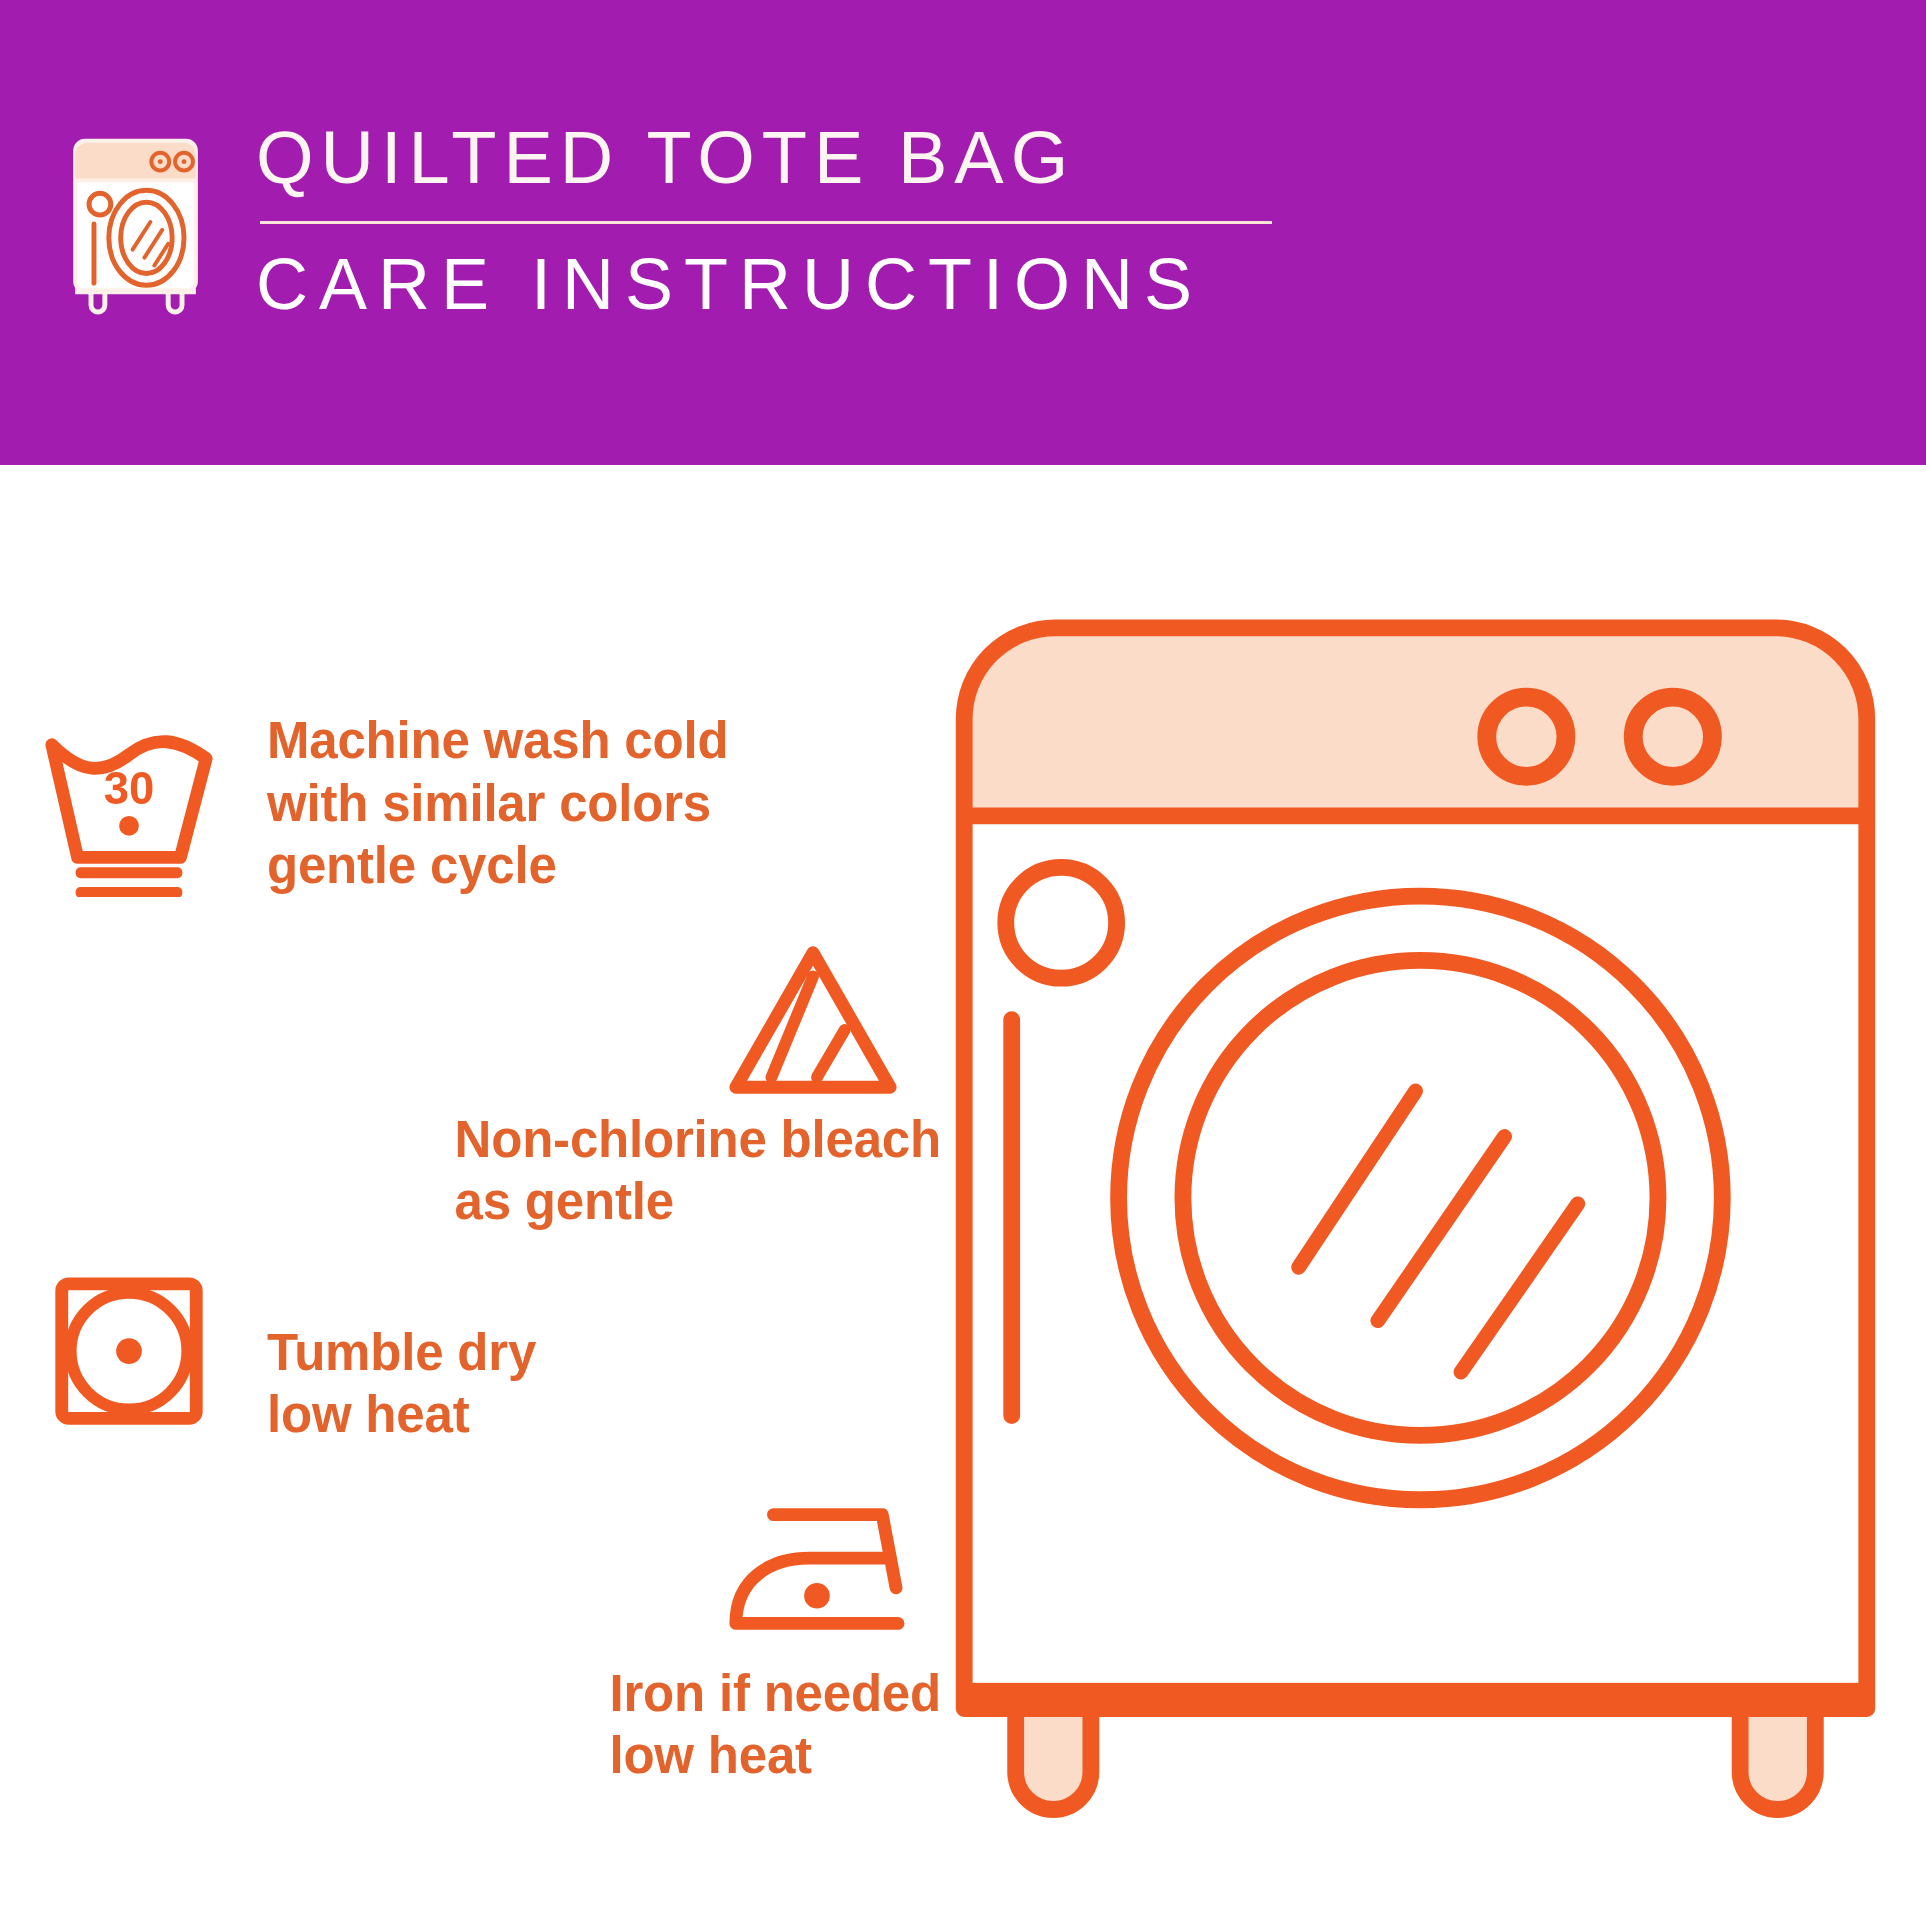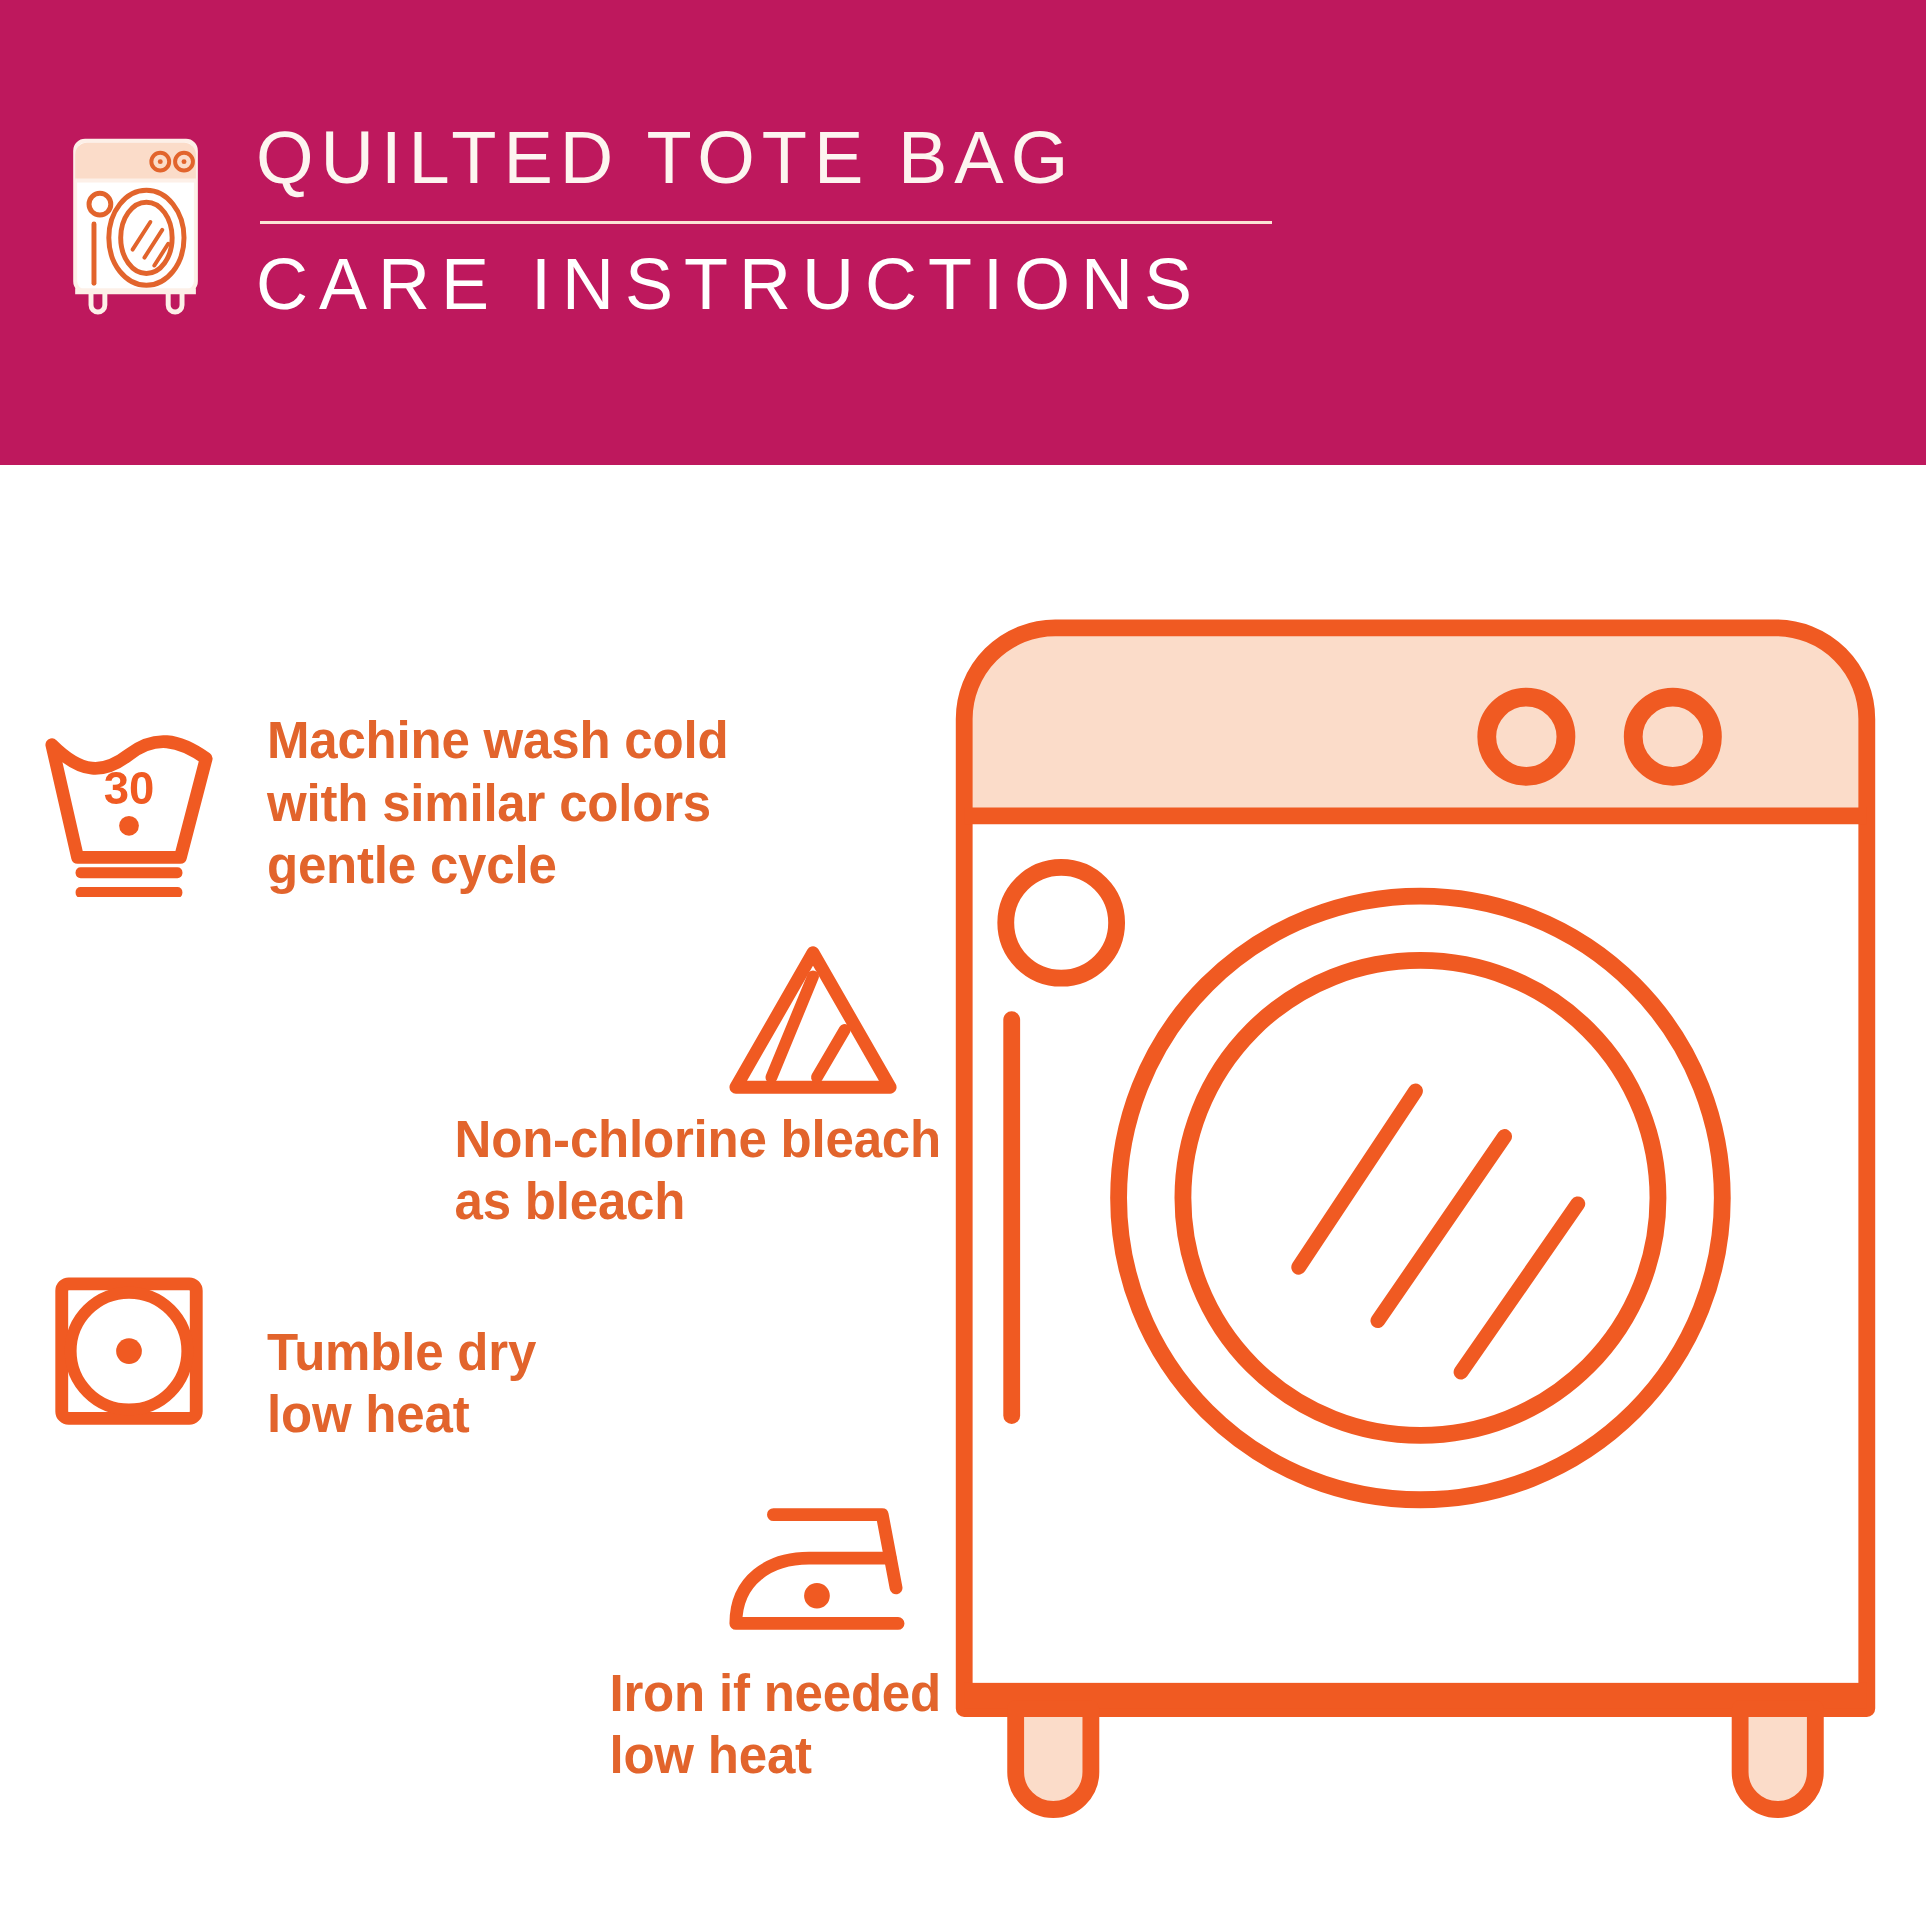--- a/index.html
+++ b/index.html
@@ -7,21 +7,21 @@
     width:1927px;height:1927px;
     background:#ffffff;
     font-family:"Liberation Sans", sans-serif;
     overflow:hidden;
     position:relative;
   }
 
   
   .header{
     position:absolute;left:0;top:0;width:1927px;height:465px;
-    background:#be185d;
+    background:#a21caf;
     box-sizing:border-box;
   }
   .header-inner{
     position:absolute;left:69px;top:119px;
     display:flex;align-items:flex-start;
   }
   .header-icon{
     width:139px;height:188px;flex:0 0 auto;margin-top:8px;
   }
   .header-text{
@@ -154,21 +154,21 @@
   <div class="care-row r1">
     <div class="care-symbol">
       <svg viewBox="0 0 200 180" width="198" height="178">
         <path d="M100 22 L178 158 L22 158 Z" fill="none" stroke="#f05a22" stroke-width="13" stroke-linejoin="round"></path>
         <line x1="100" y1="46" x2="58" y2="148" stroke="#f05a22" stroke-width="12" stroke-linecap="round"></line>
         <line x1="132" y1="100" x2="104" y2="148" stroke="#f05a22" stroke-width="12" stroke-linecap="round"></line>
       </svg>
     </div>
     <div class="care-label">
       <div>Non-chlorine bleach</div>
-      <div>as bleach</div>
+      <div>as gentle</div>
     </div>
   </div>
 
   <div class="care-row r2">
     <div class="care-symbol">
       <svg viewBox="0 0 200 180" width="198" height="178">
         <rect x="32" y="16" width="136" height="136" rx="7" ry="7" fill="none" stroke="#f05a22" stroke-width="13"></rect>
         <circle cx="100" cy="84" r="59" fill="none" stroke="#f05a22" stroke-width="12"></circle>
         <circle cx="100" cy="84" r="13" fill="#f05a22"></circle>
       </svg>

